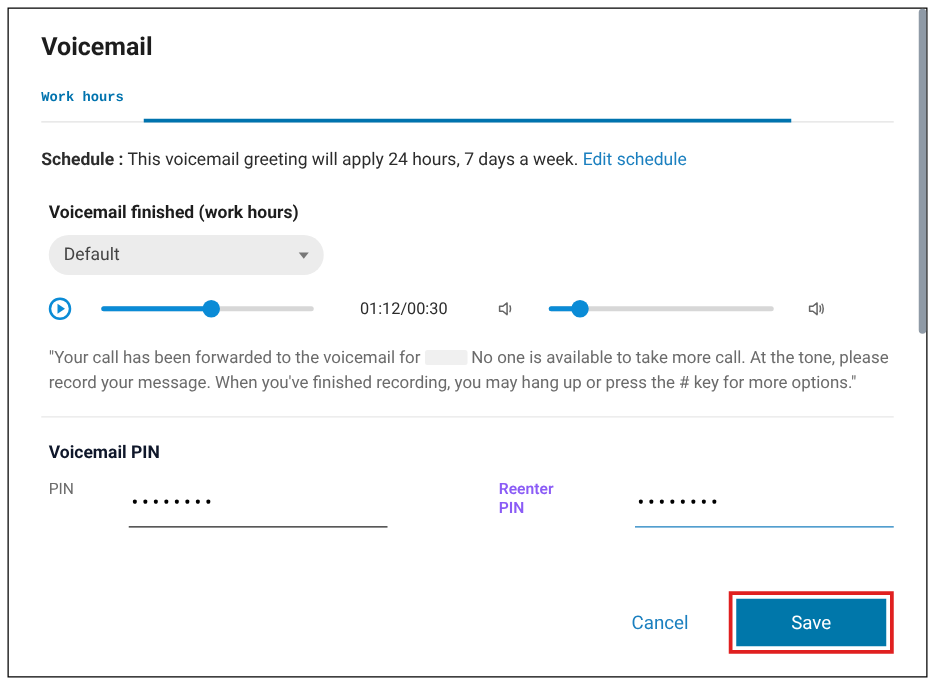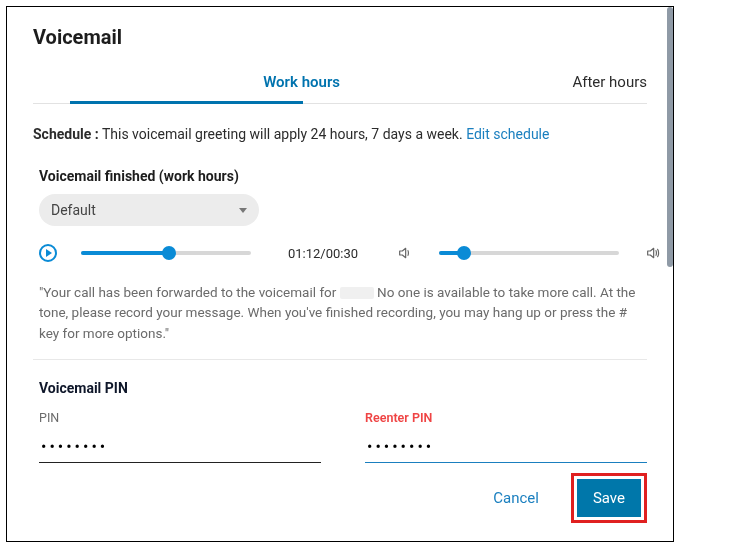--- a/index.html
+++ b/index.html
@@ -7,21 +7,21 @@
     font-family: -apple-system, BlinkMacSystemFont, "Segoe UI", Roboto, Helvetica, Arial, sans-serif;
     background: #fff;
     width: 750px;
     height: 549px;
     position: relative;
     overflow: hidden;
   }
   .outer {
     border: 1px solid #000;
     margin: 6px;
-    width: 668px;
+    width: 736px;
     height: 536px;
     position: relative;
     background: #fff;
   }
   .scroll-edge {
     position: absolute;
     right: 0; top: 0;
     width: 6px; height: 260px;
     background: #8f9aa6;
     border-radius: 3px;
@@ -35,26 +35,27 @@
     color: #1d1d1d;
     margin-bottom: 14px;
   }
   .tabs {
     display: flex;
     border-bottom: 1px solid #e2e2e2;
     margin-bottom: 22px;
   }
   .tab {
     flex: 1;
-    text-align: right;
+    text-align: left;
     padding: 10px 0 12px;
-    font-size: 15px;
+    font-size: 11px;
     color: #2c2c2c;
     cursor: pointer;
     position: relative;
+    font-family: Liberation Mono, monospace;
   }
   .tab.active {
     color: #0073ae;
     font-weight: 600;
   }
   .tab.active::after {
     content: "";
     position: absolute;
     left: 12%; right: 12%; bottom: -1px;
     height: 3px;
@@ -206,30 +207,30 @@
     margin-left: 6px;
     margin-bottom: 14px;
   }
   .pin-row {
     display: flex;
     gap: 44px;
     margin-left: 6px;
   }
   .pin-col {
     display: flex;
-    flex-direction: column;
     width: 320px;
+    gap: 44px;
   }
   .pin-label {
     font-size: 12.5px;
     color: #6b6b6b;
     margin-bottom: 8px;
   }
   .pin-label.focus {
-    color: #ef4444;
+    color: #8b5cf6;
     font-weight: 600;
   }
   .pin-input {
     border: none;
     border-bottom: 1.5px solid #222;
     font-size: 16px;
     letter-spacing: 3px;
     padding: 4px 2px 6px;
     outline: none;
     color: #000;
@@ -257,37 +258,36 @@
   }
   .save-wrap {
     border: 3px solid #e02020;
     padding: 3px;
   }
   .save-btn {
     background: #0077aa;
     color: #fff;
     border: none;
     font-size: 15px;
-    padding: 10px 16px;
+    padding: 10px 44px;
     cursor: pointer;
     font-family: inherit;
   }
 </style>
 </head>
 <body>
 
 <div class="outer">
   <div class="scroll-edge"></div>
 
   <div class="content">
     <h1 class="title">Voicemail</h1>
 
     <div class="tabs">
       <div class="tab active">Work hours</div>
-      <div class="tab">After hours</div>
     </div>
 
     <div class="schedule-line">
       <span class="bold">Schedule :</span><span> This voicemail greeting will apply 24 hours, 7 days a week.  </span><a class="edit-link">Edit schedule</a>
     </div>
 
     <div class="section-label">Voicemail finished (work hours)</div>
 
     <div class="select-wrap">
       <span class="sel-text">Default</span>

